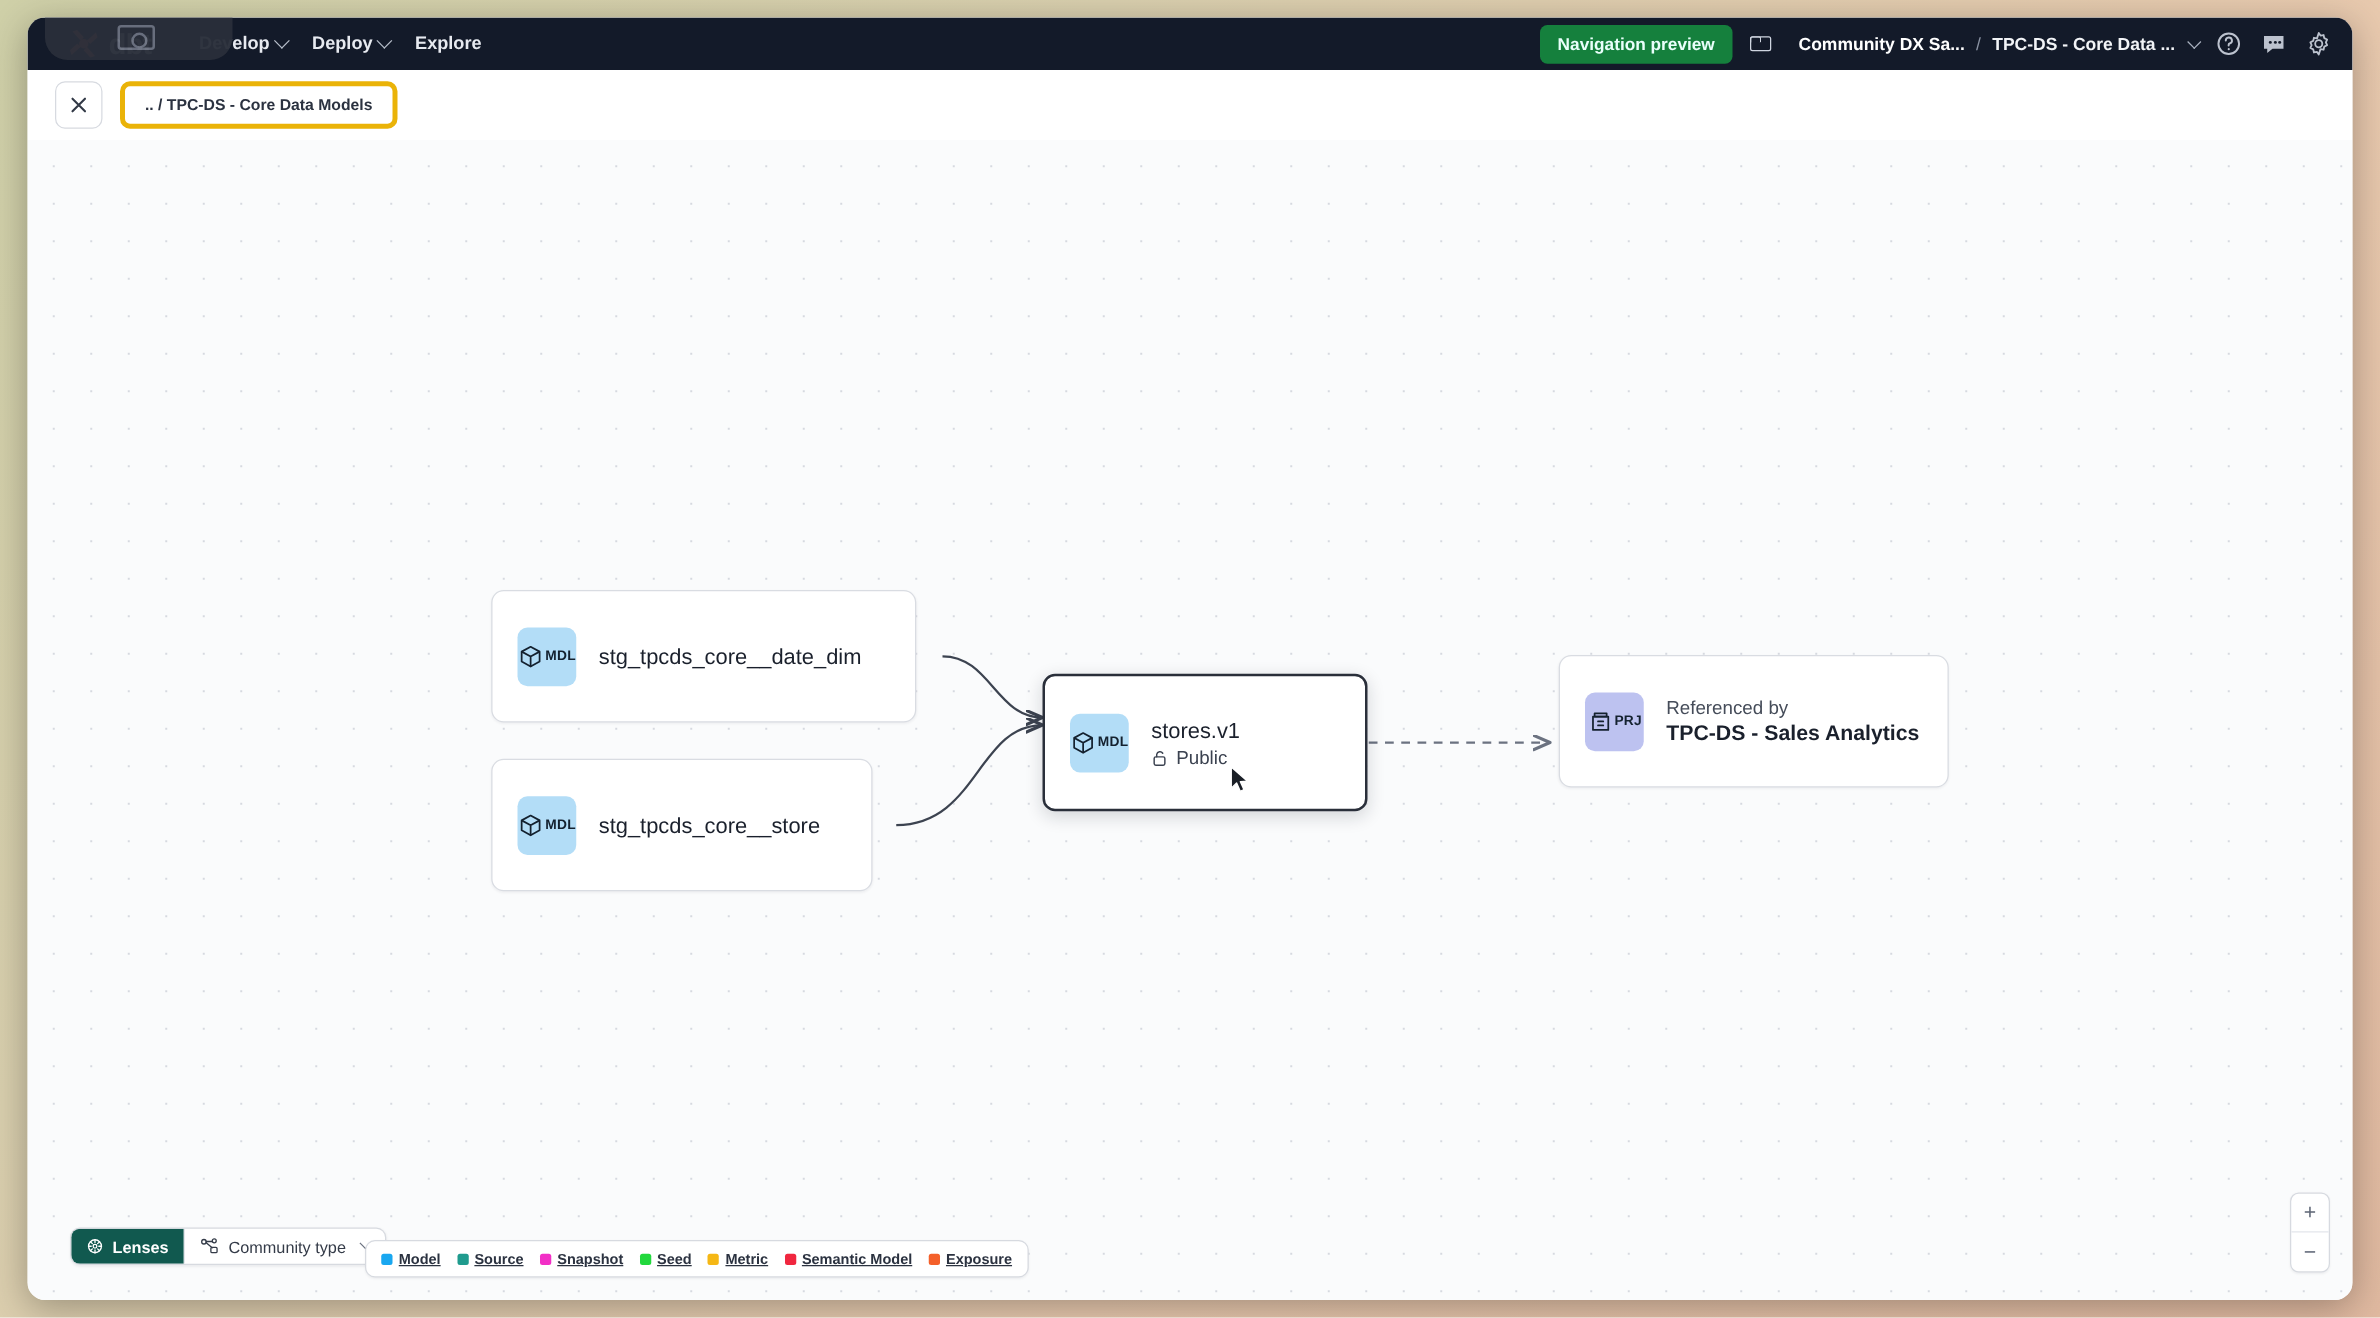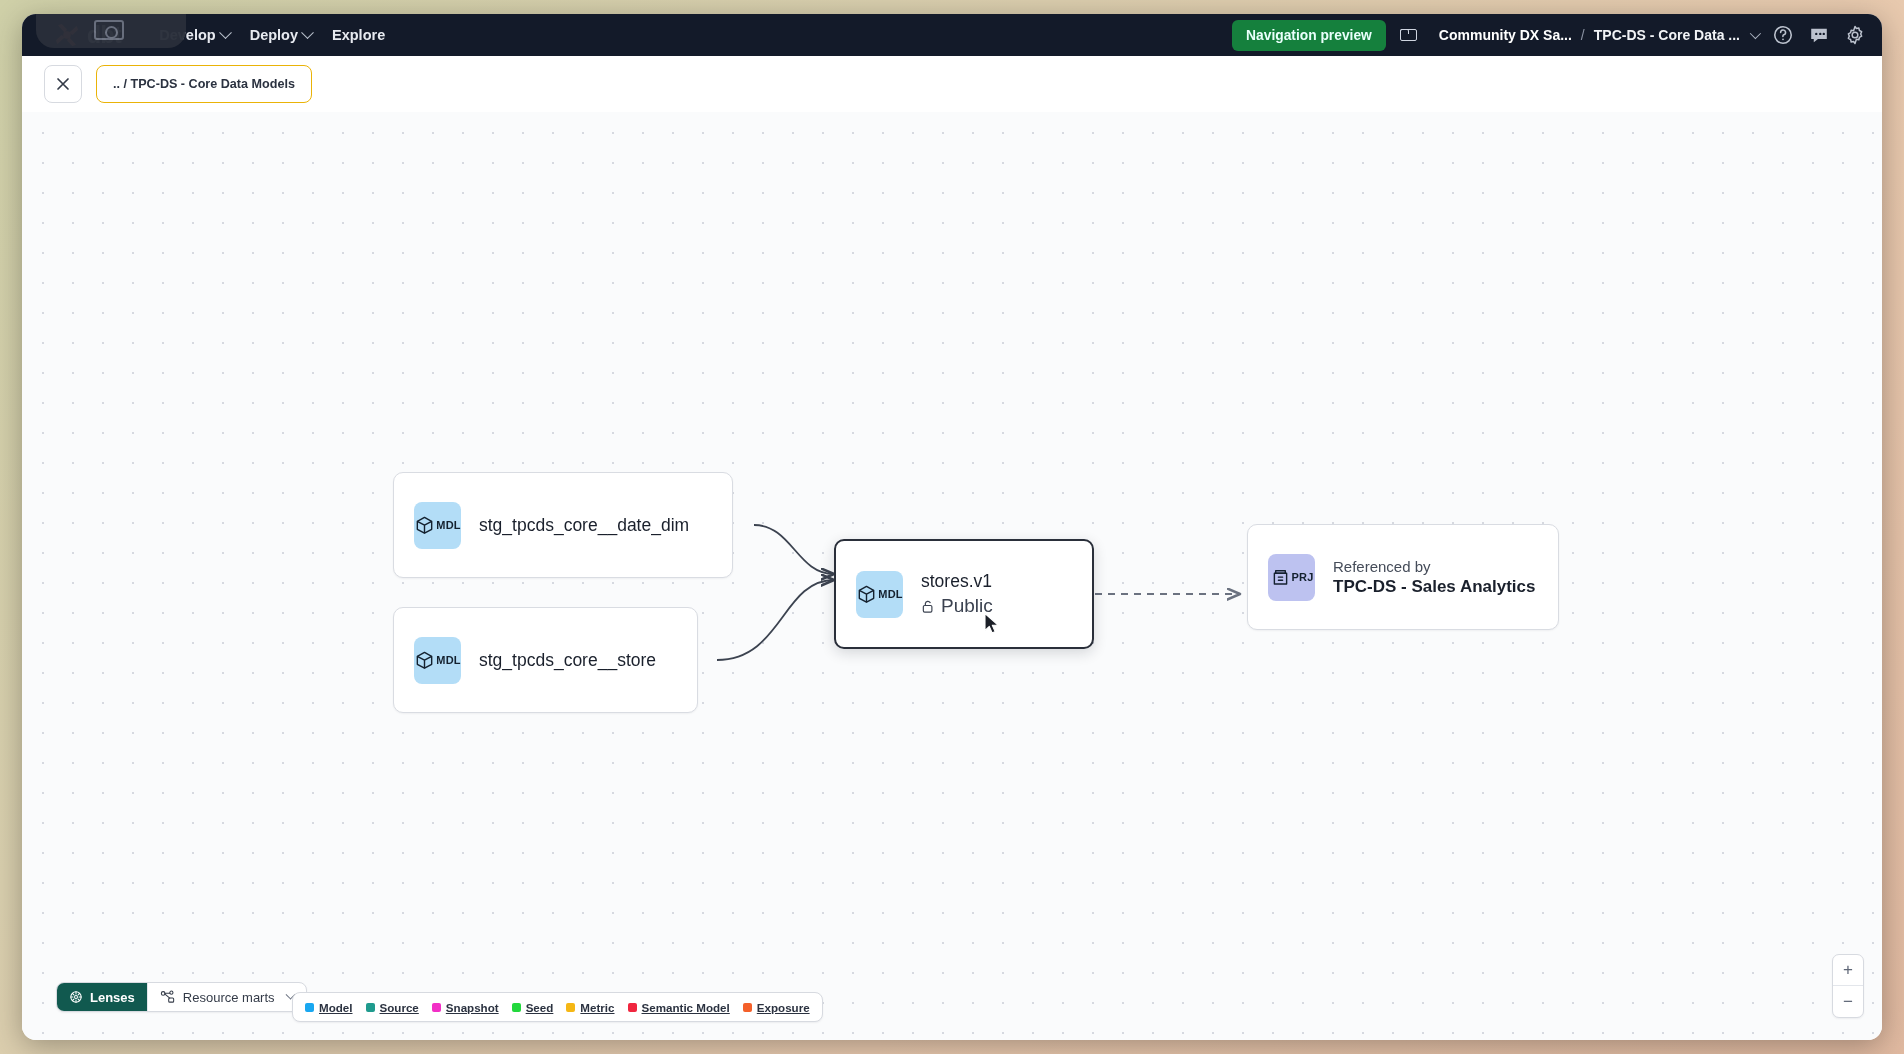--- a/index.html
+++ b/index.html
@@ -92,21 +92,21 @@
     background:#fff;
     display:flex; align-items:center; padding: 0 22px;
     z-index: 18;
   }
   .sq-btn {
     width:38px;height:38px; border:1px solid #d7dae0; border-radius:8px;
     background:#fff; display:flex;align-items:center;justify-content:center; cursor:pointer;
   }
   #breadcrumb-pill {
     margin-left: 14px;
-    border:1px solid #eab308; border-radius:8px; background:#fff;
+    border:4px solid #eab308; border-radius:8px; background:#fff;
     height:38px; display:flex;align-items:center; padding: 0 16px;
     font-size:12.6px; color:#2b3240; font-weight:600; cursor:pointer; white-space:nowrap;
   }
   #searchwrap {
     position:absolute; left:814px; top:78px; width: 998px; height:40px;
     display:flex; align-items:center; gap:10px;
   }
   #searchbox {
     flex:1; height:40px; border:1px solid #d7dae0; border-radius:8px; background:#fff;
     display:flex; align-items:center; padding: 0 12px 0 14px; gap:11px;
@@ -147,21 +147,21 @@
     width:47px;height:47px;border-radius:8px;
     display:flex;flex-direction:row;align-items:center;justify-content:center;
     gap:1px; flex:none;
   }
   .badge.mdl { background:#b3ddf7; }
   .badge.prj { background:#bdc2f0; }
   .badge-txt { font-size:11px; font-weight:700; color:#14212f; letter-spacing:.2px; line-height:1;}
   .node-title { font-size:17.5px; color:#1a202c; font-weight:500; white-space:nowrap; }
   .node-sub {
     display:flex;align-items:center;gap:6px;
-    font-size:19px;color:#3b4250; margin-top:3px;
+    font-size:15px;color:#3b4250; margin-top:3px;
   }
   .node-eyebrow { font-size:15px; color:#454c59; }
   .node-strong { font-size:17px; color:#1a202c; font-weight:600; white-space:nowrap; margin-top:2px;}
 
   
   .bottom-group {
     position:absolute; z-index: 12;
     display:flex; align-items:center;
     border:1px solid #d7dae0; border-radius:8px; overflow:hidden;
     background:#fff; height:30px;
@@ -368,21 +368,21 @@
         </svg>
         <span>Lenses</span>
       </div>
       <div class="restype-btn">
         <svg width="15" height="14" viewBox="0 0 20 18" fill="none" stroke="#343b48" stroke-width="1.4">
           <circle cx="4.2" cy="4.2" r="2.4"></circle>
           <circle cx="15.2" cy="3.2" r="2.1"></circle>
           <rect x="11.6" y="10.2" width="6.6" height="5.6" rx="1.3"></rect>
           <path d="M6.6 5.2l6.4 5.4M6.6 3.9h6.4" stroke-linecap="round"></path>
         </svg>
-        <span>Resource marts</span>
+        <span>Community type</span>
         <i class="chev" style="border-color:#6b7280; width:7px; height:7px; margin-left:4px;"></i>
       </div>
     </div>
 
     <div class="bottom-group" id="legend">
       <div class="leg-item">
         <span class="leg-dot" id="d0" style="background: rgb(25, 167, 240);"></span>
         <span>Model</span>
       </div>
       <div class="leg-item">

